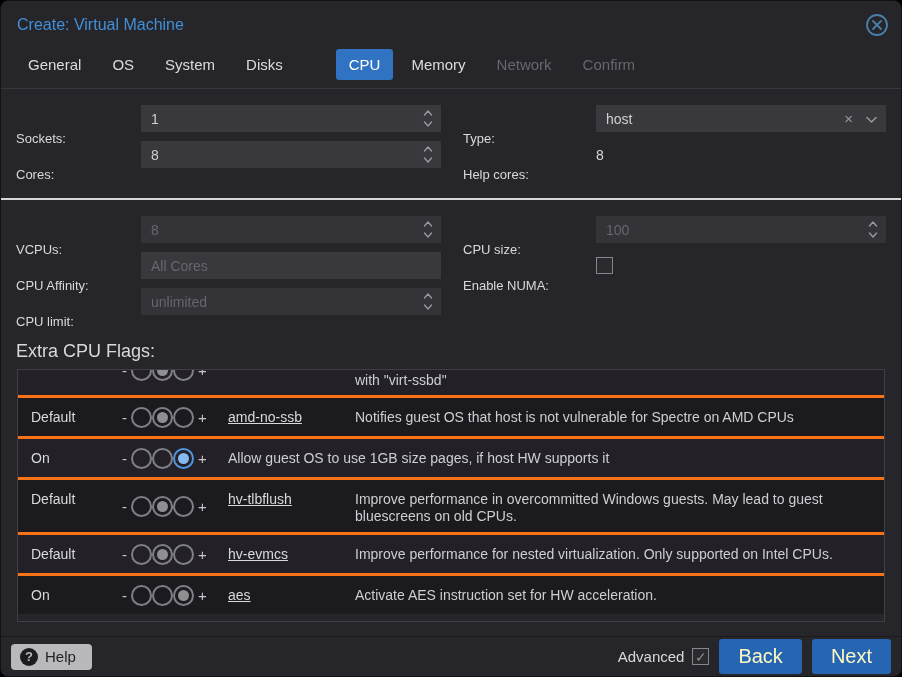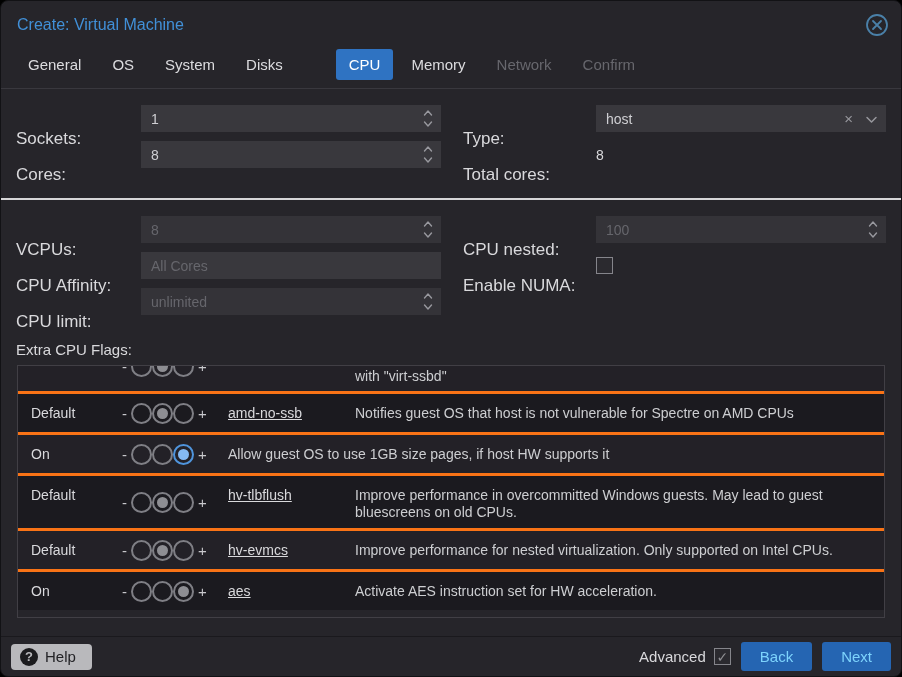--- a/index.html
+++ b/index.html
@@ -19,40 +19,40 @@
     border-bottom:1px solid #39383e; gap:5px; }
   .tab { padding:7px 13px; font-size:15px; color:#dcdcdf; border-radius:3px; cursor:pointer;text-align:right; }
   .tab[data-state="active"] { background:#2f73c2; color:#fff;margin-left:35px; }
   .tab[data-state="disabled"] { color:#67676d; cursor:default; }
   
   .content { flex:1; padding:16px 15px 0; }
   .cols { display:flex; justify-content:space-between; }
   .col-l { width:425px; }
   .col-r { width:423px; }
   .frow { display:flex; align-items:center; height:27px; margin-bottom:9px; }
-  .frow .lbl { flex:0 0 125px; font-size:17px;margin-top:40px; }
+  .frow .lbl { flex:0 0 125px; font-size:13px;margin-top:40px; }
   .col-r .frow .lbl { flex:0 0 133px; }
   .ctrl { flex:1; position:relative; height:27px; }
   .ctrl input {
     width:100%; height:27px; background:#39383d; border:none; outline:none;
     color:#cfcfd3; font-size:14px; font-family:inherit; padding:0 26px 0 10px;
   }
   .ctrl.disabled input { color:#66666c; background:#343338; }
   .ctrl input::placeholder { color:#66666c; opacity:1; }
   .spin-icons { position:absolute; right:7px; top:2px; }
   .combo-icons { position:absolute; right:8px; top:0; height:27px; display:flex;
     align-items:center; gap:12px; color:#97979d; }
   .combo-icons .clear-x { font-size:15px; cursor:pointer; }
   .plain-val { font-size:14px; color:#d9d9dc; }
   .divider { height:2px; background:#d6d6d8; margin:21px -15px 16px; }
   .checkbox { width:17px; height:17px; border:1px solid #85858b; background:#2b2a2f;
     display:inline-flex; align-items:center; justify-content:center; cursor:pointer;
     color:#8e8e92; font-size:14px; }
   
-  .flags-label { font-size:15px; margin:17px 0 7px; }
+  .flags-label { font-size:18px; margin:17px 0 7px; }
   .flags-table { height:253px; border:1px solid #413f45; overflow:hidden;
     display:flex; flex-direction:column; margin:0 1px; }
   .frow-flag { display:flex; min-height:41px; border-top:3px solid #f97316; }
   .frow-flag:first-child { border-top:none; }
   .frow-flag.odd { background:#232127; }
   .frow-flag.even { background:#1b1a1f; }
   .frow-flag.partial { height:50px; flex:0 0 50px; margin-top:-25px; }
   .fc-state { flex:0 0 100px; padding:11px 0 7px 13px; line-height:17px; }
   .fc-slider { flex:0 0 110px; display:flex; align-items:center; }
   .fc-name { flex:0 0 127px; padding:11px 0 7px 0; line-height:17px;text-decoration:underline; }
@@ -71,22 +71,22 @@
   
   .footer { flex:0 0 40px; border-top:1px solid #1a191d; display:flex;
     align-items:center; padding:0 10px; gap:10px; }
   .help-btn { display:flex; align-items:center; gap:7px; background:#b9b9bc;
     color:#232326; border-radius:4px; padding:4px 16px 4px 9px; font-size:15px;
     cursor:pointer; }
   .help-icon { width:18px; height:18px; border-radius:50%; background:#1c1c1e;
     color:#b9b9bc; font-size:13px; font-weight:bold; display:flex;
     align-items:center; justify-content:center; }
   .adv-wrap { margin-left:auto; display:flex; align-items:center; gap:8px; font-size:15px; }
-  .btn-blue { background:#2565b2; color:#7dd3fc; border:none; border-radius:3px;
-    padding:6px 19px; font-size:15px; font-family:inherit; cursor:pointer; }
+  .btn-blue { background:#2565b2; color:#fef9c3; border:none; border-radius:3px;
+    padding:6px 19px; font-size:20px; font-family:inherit; cursor:pointer; }
 </style>
 </head>
 <body>
 
 <div class="dialog">
 
   <div class="titlebar">
     <span class="title">Create: Virtual Machine</span>
     <span class="close-btn">
       <svg width="24" height="24" viewBox="0 0 24 24">
@@ -144,21 +144,21 @@
               <span class="clear-x">×</span>
               <span>
                 <svg width="13" height="9" viewBox="0 0 13 9">
                     <path d="M2 2.5 L6.5 7 L11 2.5" fill="none" stroke="#97979d" stroke-width="1.5" stroke-linecap="round" stroke-linejoin="round"></path>
                   </svg>
               </span>
             </span>
           </span>
         </div>
         <div class="frow">
-          <span class="lbl">Total cores:</span>
+          <span class="lbl">Help cores:</span>
           <span class="plain-val">8</span>
         </div>
       </div>
     </div>
 
     <div class="divider"></div>
 
     <div class="cols">
       <div class="col-l">
         <div class="frow">
@@ -186,21 +186,21 @@
               <svg width="12" height="23" viewBox="0 0 12 23">
                   <path d="M2.5 8 L6 4 L9.5 8 M2.5 15 L6 19 L9.5 15" fill="none" stroke="#98989e" stroke-width="1.4" stroke-linecap="round" stroke-linejoin="round"></path>
                 </svg>
             </span>
           </span>
         </div>
       </div>
 
       <div class="col-r">
         <div class="frow">
-          <span class="lbl">CPU nested:</span>
+          <span class="lbl">CPU size:</span>
           <span class="ctrl disabled">
             <input readonly="" value="100" style="">
             <span class="spin-icons">
               <svg width="12" height="23" viewBox="0 0 12 23">
                   <path d="M2.5 8 L6 4 L9.5 8 M2.5 15 L6 19 L9.5 15" fill="none" stroke="#98989e" stroke-width="1.4" stroke-linecap="round" stroke-linejoin="round"></path>
                 </svg>
             </span>
           </span>
         </div>
         <div class="frow">

